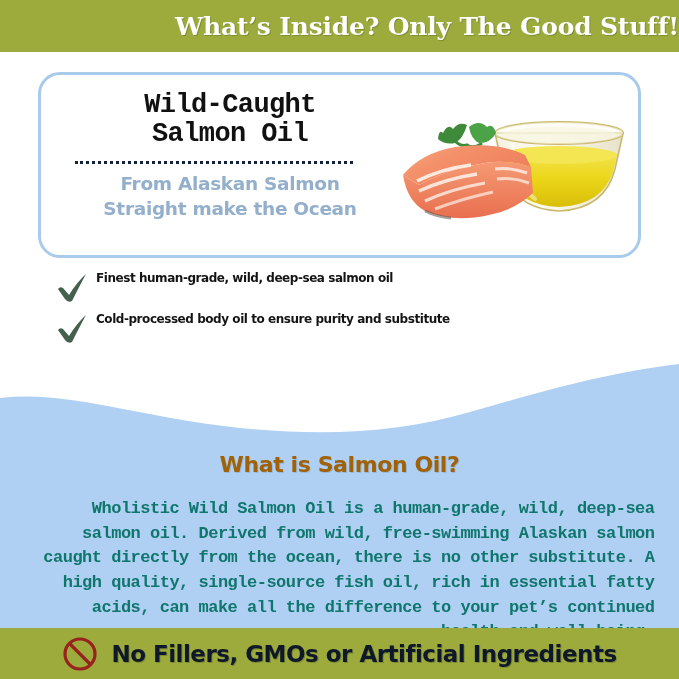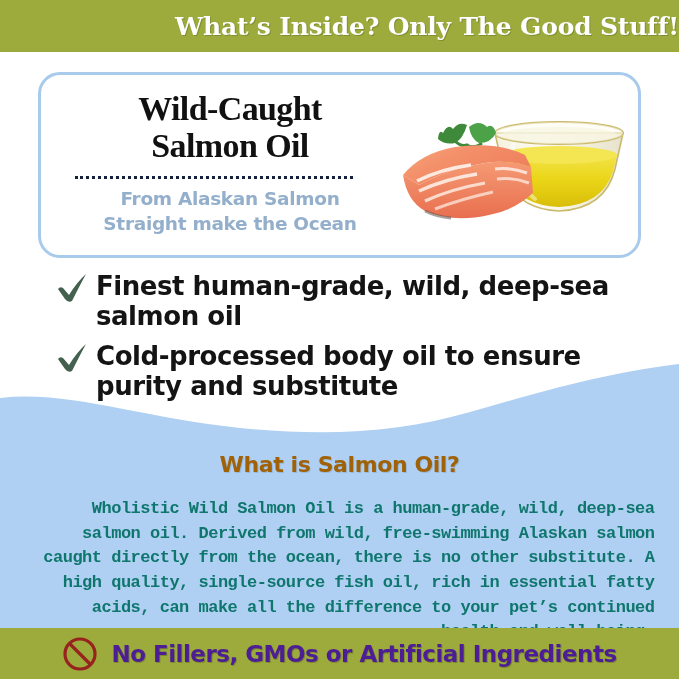--- a/index.html
+++ b/index.html
@@ -53,24 +53,24 @@
     background: #ffffff;
     box-sizing: border-box;
   }
   .card-text-col {
     position: absolute;
     left: 34px; top: 16px;
     width: 310px;
     text-align: center;
   }
   .card-title {
-    font-family: Liberation Serif, serif;
+    font-family: Liberation Mono, monospace;
     font-weight: bold;
     color: #111111;
-    font-size: 34px;
+    font-size: 27px;
     line-height: 1.08;
     letter-spacing: -0.6px;
     white-space: pre-line;
   }
   .card-divider {
     margin: 9px 0 8px 0;
     height: 3px;
     border-bottom: 3px dotted #16213b;
     width: 278px;
   }
@@ -109,21 +109,21 @@
     flex: 0 0 auto;
     width: 34px;
     height: 30px;
     margin-right: 6px;
     margin-top: 2px;
   }
   .bullet-text {
     font-family: "DejaVu Sans", sans-serif;
     font-weight: bold;
     color: #141414;
-    font-size: 26px;
+    font-size: 12px;
     line-height: 1.17;
     letter-spacing: -0.45px;
     max-width: 540px;
   }
 
   
   .wave-section {
     position: absolute;
     left: 0; top: 360px;
     width: 679px;
@@ -167,21 +167,21 @@
     display: flex;
     align-items: center;
     justify-content: center;
   }
   .no-icon {
     width: 36px; height: 36px;
     margin-right: 13px;
     flex: 0 0 auto;
   }
   .bottom-banner-title {
-    color: #4c1d95;
+    color: #0f172a;
     font-family: "DejaVu Sans", sans-serif;
     font-weight: bold;
     font-size: 23px;
     letter-spacing: -0.5px;
     text-shadow: 1px 1px 0 rgba(80,90,30,0.4);
     white-space: nowrap;
   }
 </style>
 </head>
 <body>

